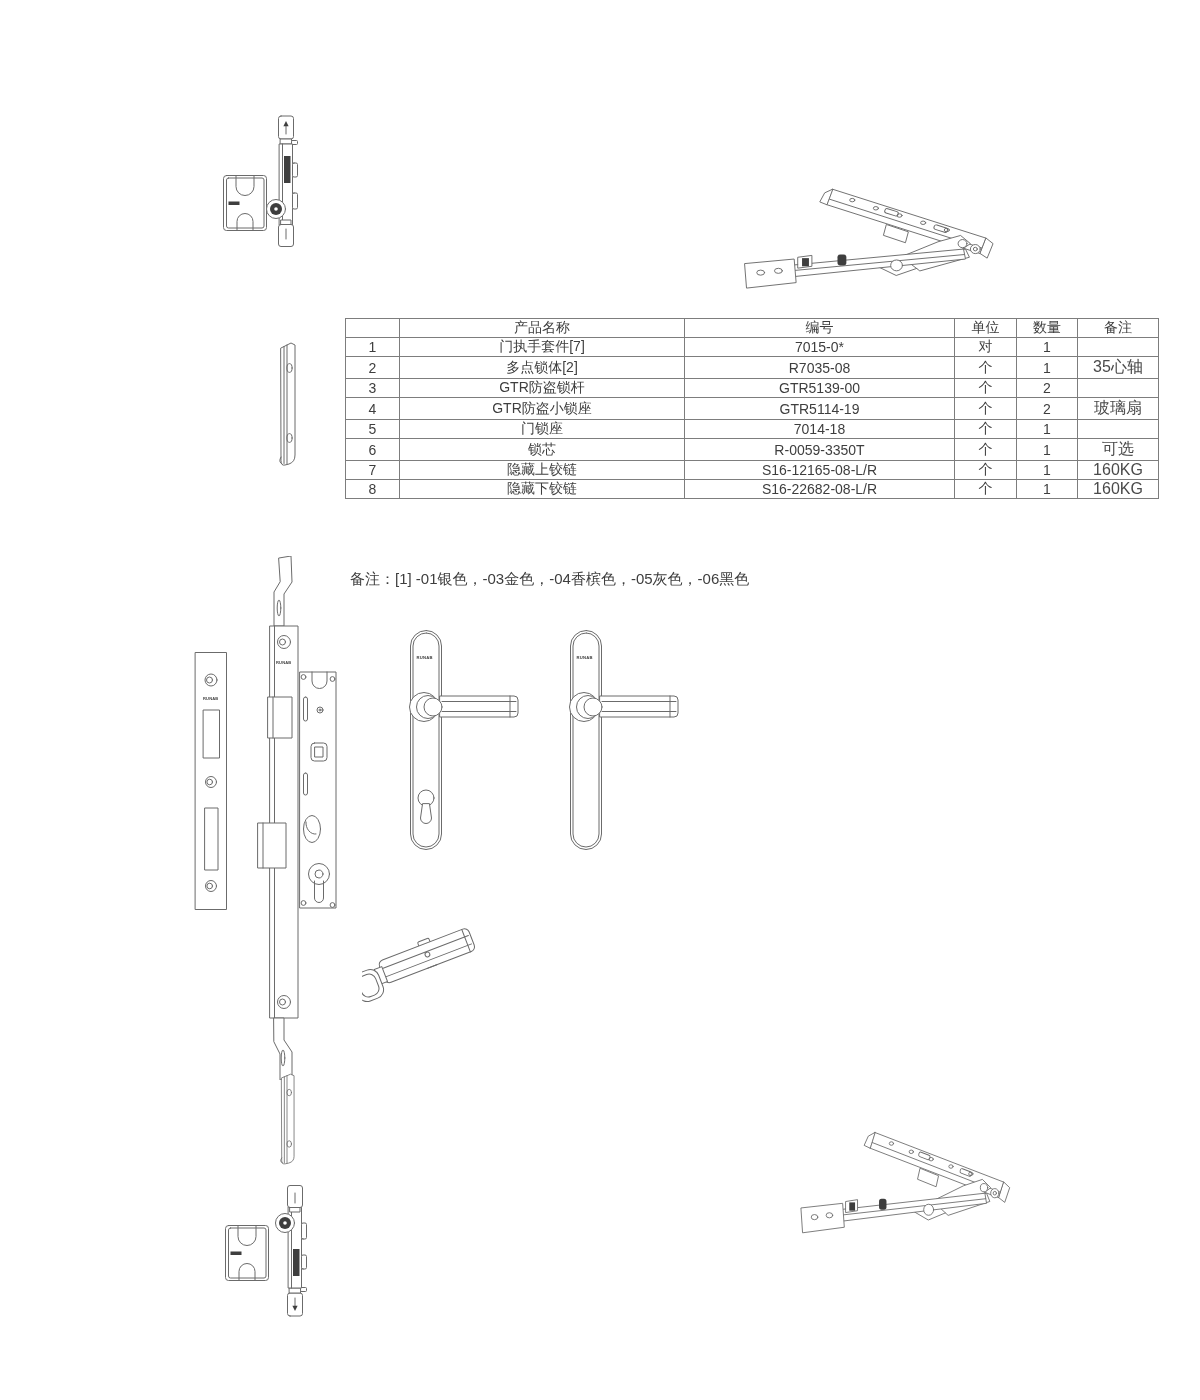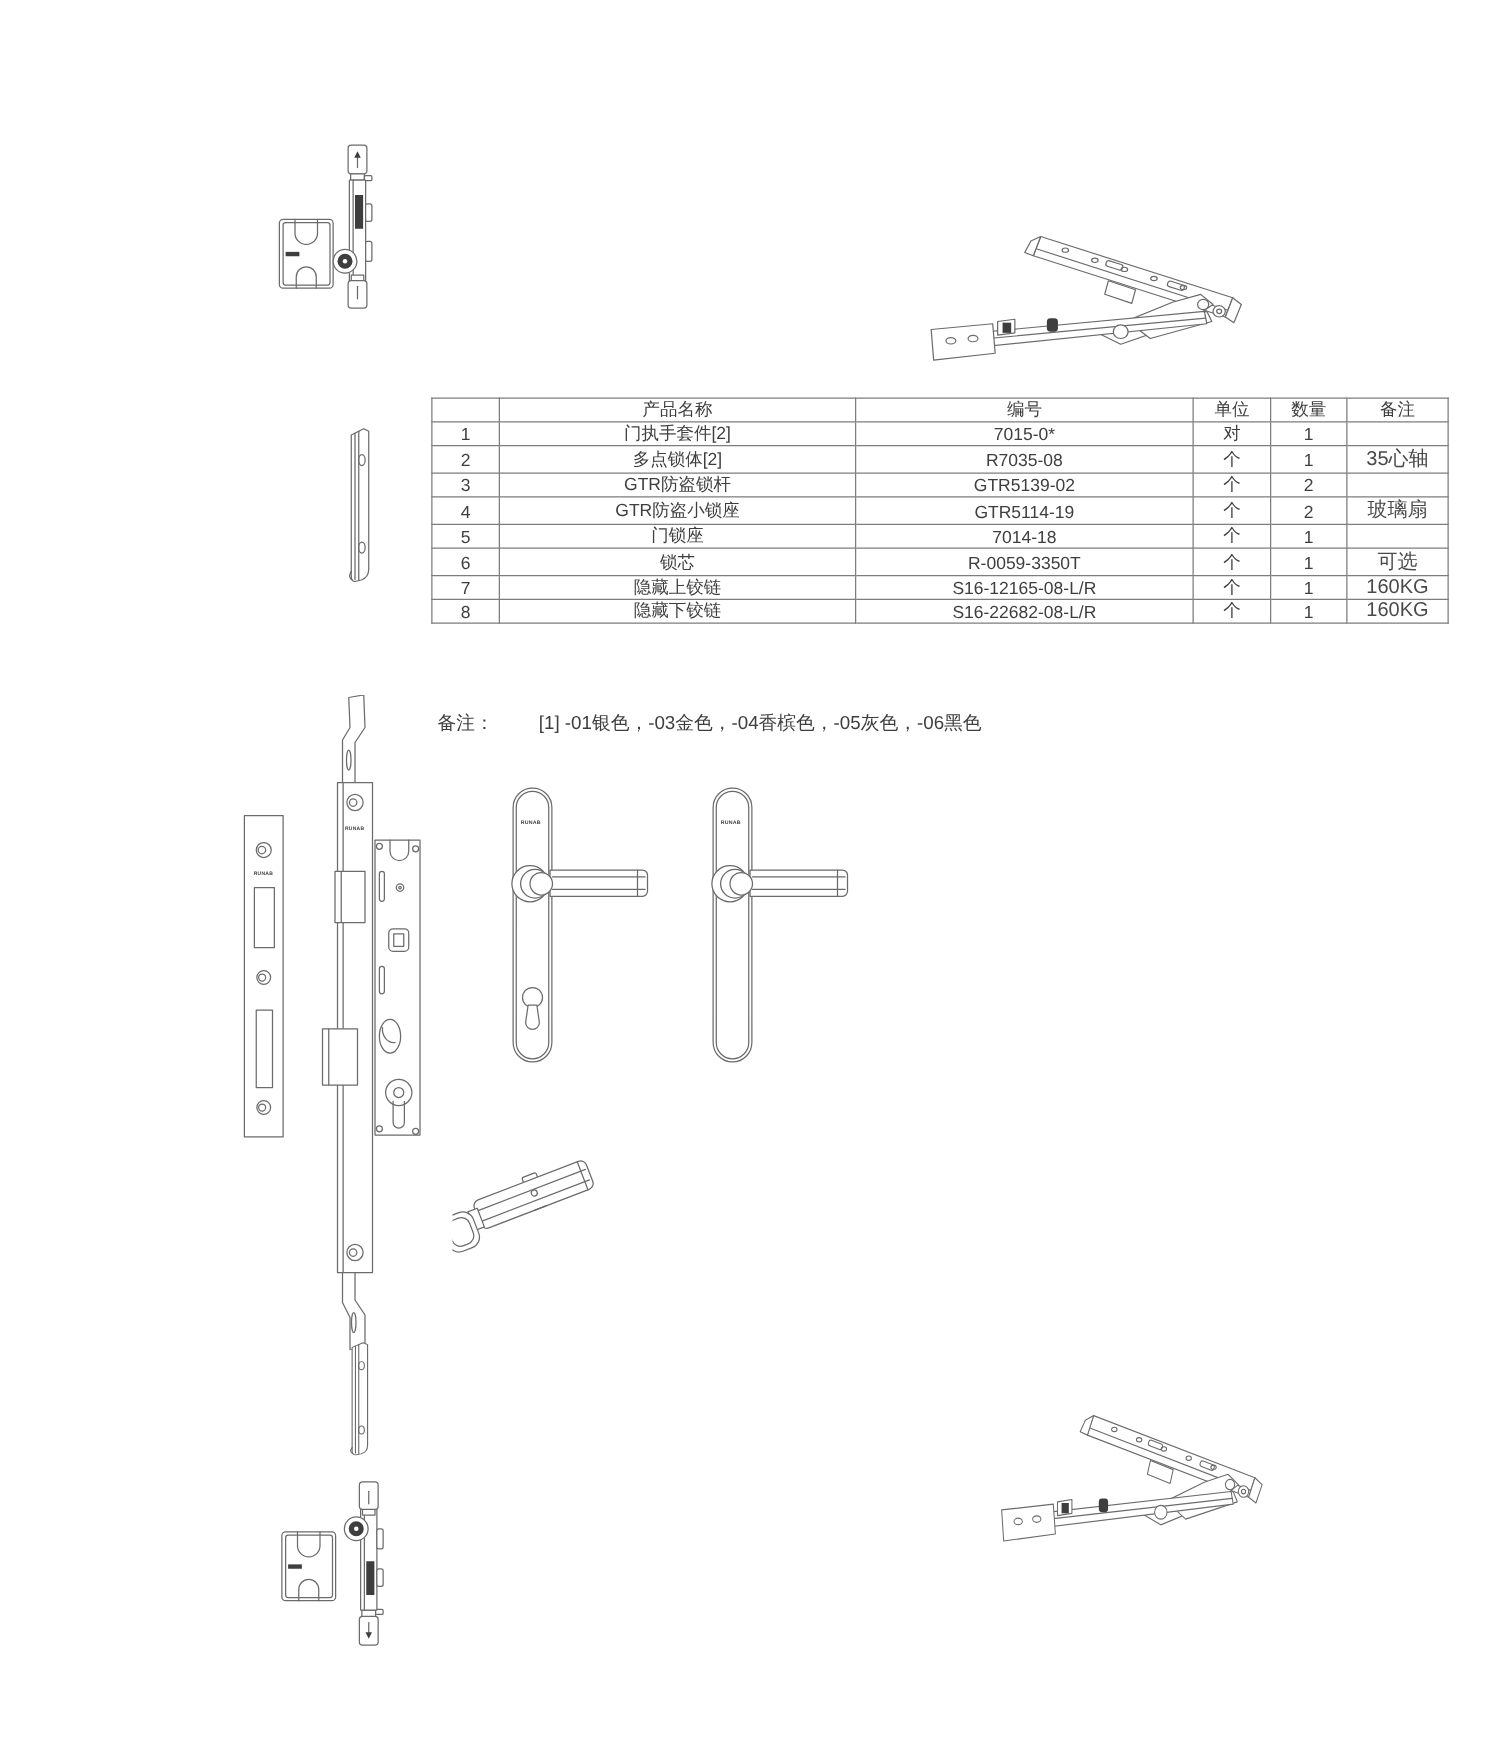--- a/index.html
+++ b/index.html
@@ -13,21 +13,21 @@
   table.parts{border-collapse:collapse;table-layout:fixed;background:#fff;}
   .parts th,.parts td{
     border:1px solid #7d7d7d;text-align:center;vertical-align:middle;
     font-weight:normal;color:#3e3e3e;font-size:14px;height:15px;
     padding:0 2px;box-sizing:border-box;overflow:hidden;white-space:nowrap;margin-top:46px;
   }
   .parts td.remark{font-size:16px;color:#4a4a4a;}
   
   .notes{position:absolute;left:350px;top:568px;display:flex;font-size:15px;
     color:#3e3e3e;line-height:22px;}
-  .notes .lines{display:flex;flex-direction:row;margin-left:36px;}
+  .notes .lines{display:flex;flex-direction:row;}
   
   .fw{fill:#ffffff;stroke:#6b6b6b;stroke-width:1;stroke-linejoin:round;stroke-linecap:round;}
   .ln{fill:none;stroke:#6b6b6b;stroke-width:1;stroke-linejoin:round;stroke-linecap:round;}
   .dk{fill:#3e3e3e;stroke:none;}
   .dkt{fill:#3e3e3e;font-family:"Liberation Sans",sans-serif;font-weight:bold;letter-spacing:.2px;}
 </style>
 </head>
 <body>
 
 <svg width="0" height="0" style="position:absolute" aria-hidden="true">
@@ -130,38 +130,38 @@
       <th>产品名称</th>
       <th>编号</th>
       <th>单位</th>
       <th>数量</th>
       <th>备注</th>
     </tr>
   </thead>
   <tbody>
       <tr>
         <td>1</td>
-        <td>门执手套件[2]</td>
+        <td>门执手套件[7]</td>
         <td>7015-0*</td>
         <td>对</td>
         <td>1</td>
         <td class="remark"></td>
       </tr>
       <tr>
         <td>2</td>
         <td>多点锁体[2]</td>
         <td>R7035-08</td>
         <td>个</td>
         <td>1</td>
         <td class="remark">35心轴</td>
       </tr>
       <tr>
         <td>3</td>
         <td>GTR防盗锁杆</td>
-        <td>GTR5139-02</td>
+        <td>GTR5139-00</td>
         <td>个</td>
         <td>2</td>
         <td class="remark"></td>
       </tr>
       <tr>
         <td>4</td>
         <td>GTR防盗小锁座</td>
         <td>GTR5114-19</td>
         <td>个</td>
         <td>2</td>

